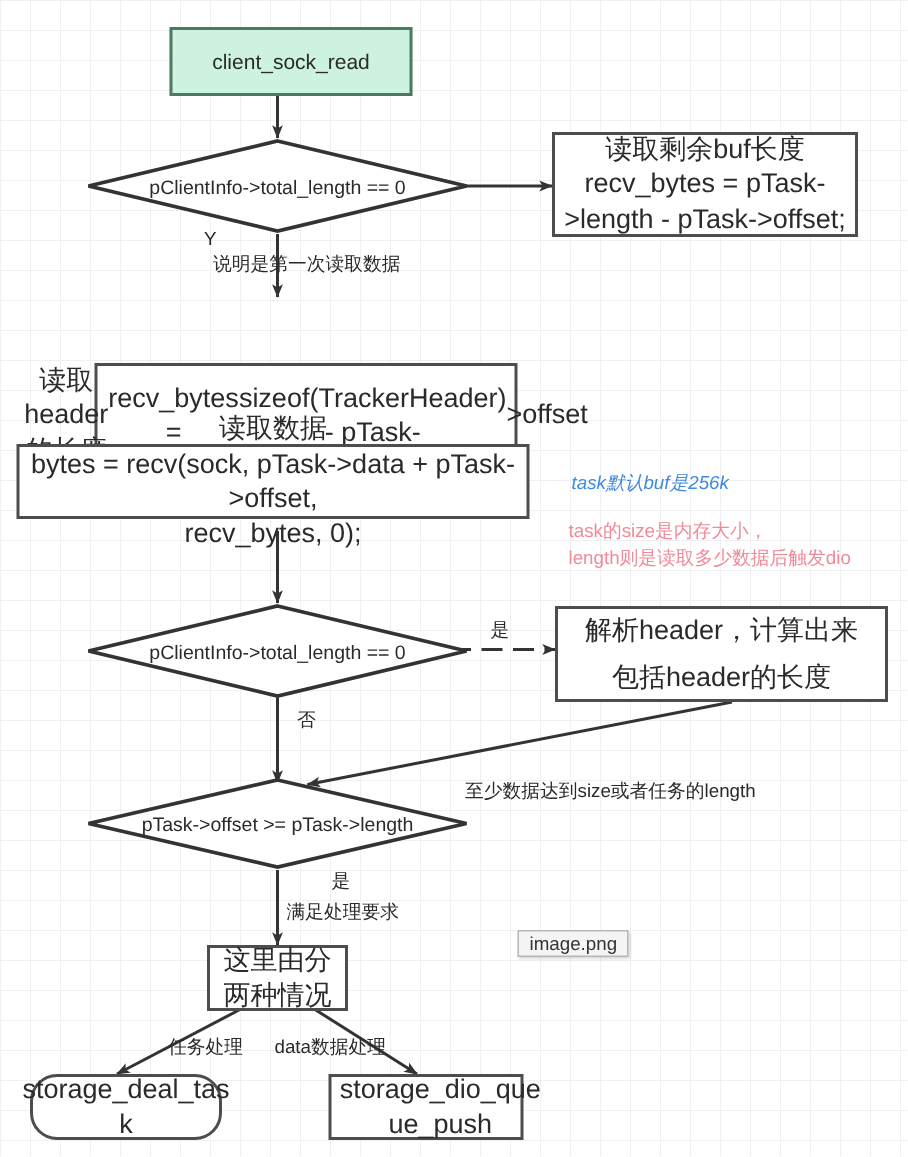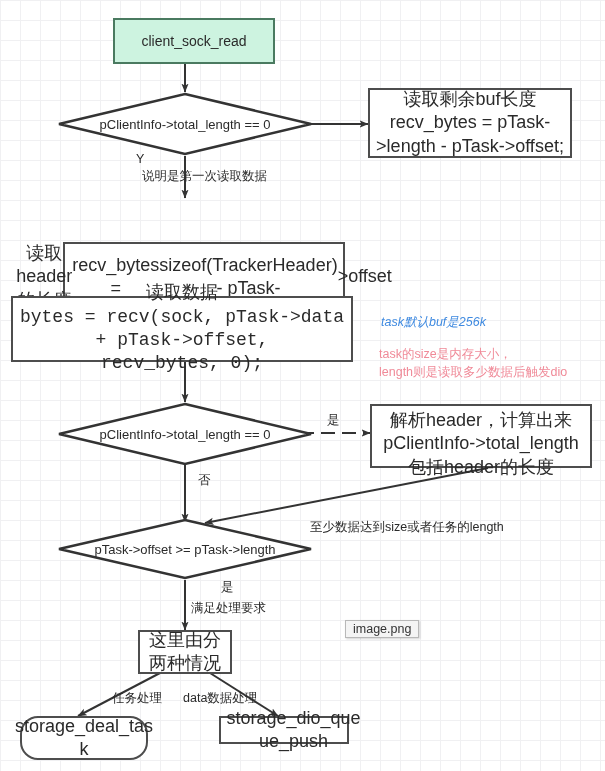--- a/index.html
+++ b/index.html
@@ -152,21 +152,21 @@
   <div class="edge-label" style="left:136px; top:152px;">Y</div>
   <div class="edge-label" style="left:142px; top:168px;">说明是第一次读取数据</div>
 
   <div class="node box" style="left:63px; top:198px; width:282px; height:70px; flex-direction:row;margin-top:44px;">
     <span>读取header的长度</span>
     <span>recv_bytes =</span>
     <span>sizeof(TrackerHeader) - pTask-</span>
     <span>&gt;offset</span>
   </div>
 
-  <div class="node box" style="left:11px; top:296px; width:342px; height:66px; flex-direction:column;font-family:Liberation Mono, monospace;">
+  <div class="node box" style="left:11px; top:296px; width:342px; height:50px; flex-direction:column;">
     <span>读取数据</span>
     <span>bytes = recv(sock, pTask-&gt;data + pTask-&gt;offset,</span>
     <span>recv_bytes, 0);</span>
   </div>
 
   <div class="note blue" style="left:381px; top:313px;font-style:italic;">task默认buf是256k</div>
 
   <div class="note pink" style="left:379px; top:345px;">
     <div>task的size是内存大小，</div>
     <div>length则是读取多少数据后触发dio</div>
@@ -177,21 +177,20 @@
       <polygon points="128,2 254,32 128,62 2,32" fill="#ffffff" stroke="#333333" stroke-width="2.5"></polygon>
     </svg>
     <div class="diamond-label">pClientInfo-&gt;total_length == 0</div>
   </div>
 
   <div class="edge-label" style="left:327px; top:412px;">是</div>
   <div class="edge-label" style="left:198px; top:472px;">否</div>
 
   <div class="node box" style="left:370px; top:404px; width:222px; height:64px; flex-direction:column;justify-content:space-between;">
     <span>解析header，计算出来</span>
-    <span>pClientInfo-&gt;total_length</span>
     <span>包括header的长度</span>
   </div>
 
   <div class="diamond-wrap" style="left:57px; top:518px; width:256px; height:62px;">
     <svg width="256" height="62" viewBox="0 0 256 62">
       <polygon points="128,2 254,31 128,60 2,31" fill="#ffffff" stroke="#333333" stroke-width="2.5"></polygon>
     </svg>
     <div class="diamond-label">pTask-&gt;offset &gt;= pTask-&gt;length</div>
   </div>
 
@@ -207,18 +206,18 @@
   </div>
 
   <div class="edge-label" style="left:112px; top:690px;">任务处理</div>
   <div class="edge-label" style="left:183px; top:690px;">data数据处理</div>
 
   <div class="node box" style="left:20px; top:716px; width:128px; height:44px; flex-direction:column;border-radius:18px;">
     <span>storage_deal_tas</span>
     <span>k</span>
   </div>
 
-  <div class="node box" style="left:219px; top:716px; width:130px; height:28px; flex-direction:column;padding-left:24px;">
+  <div class="node box" style="left:219px; top:716px; width:130px; height:44px; flex-direction:column;padding-left:24px;">
     <span>storage_dio_que</span>
     <span>ue_push</span>
   </div>
 
 </div>
 
 </body></html>

